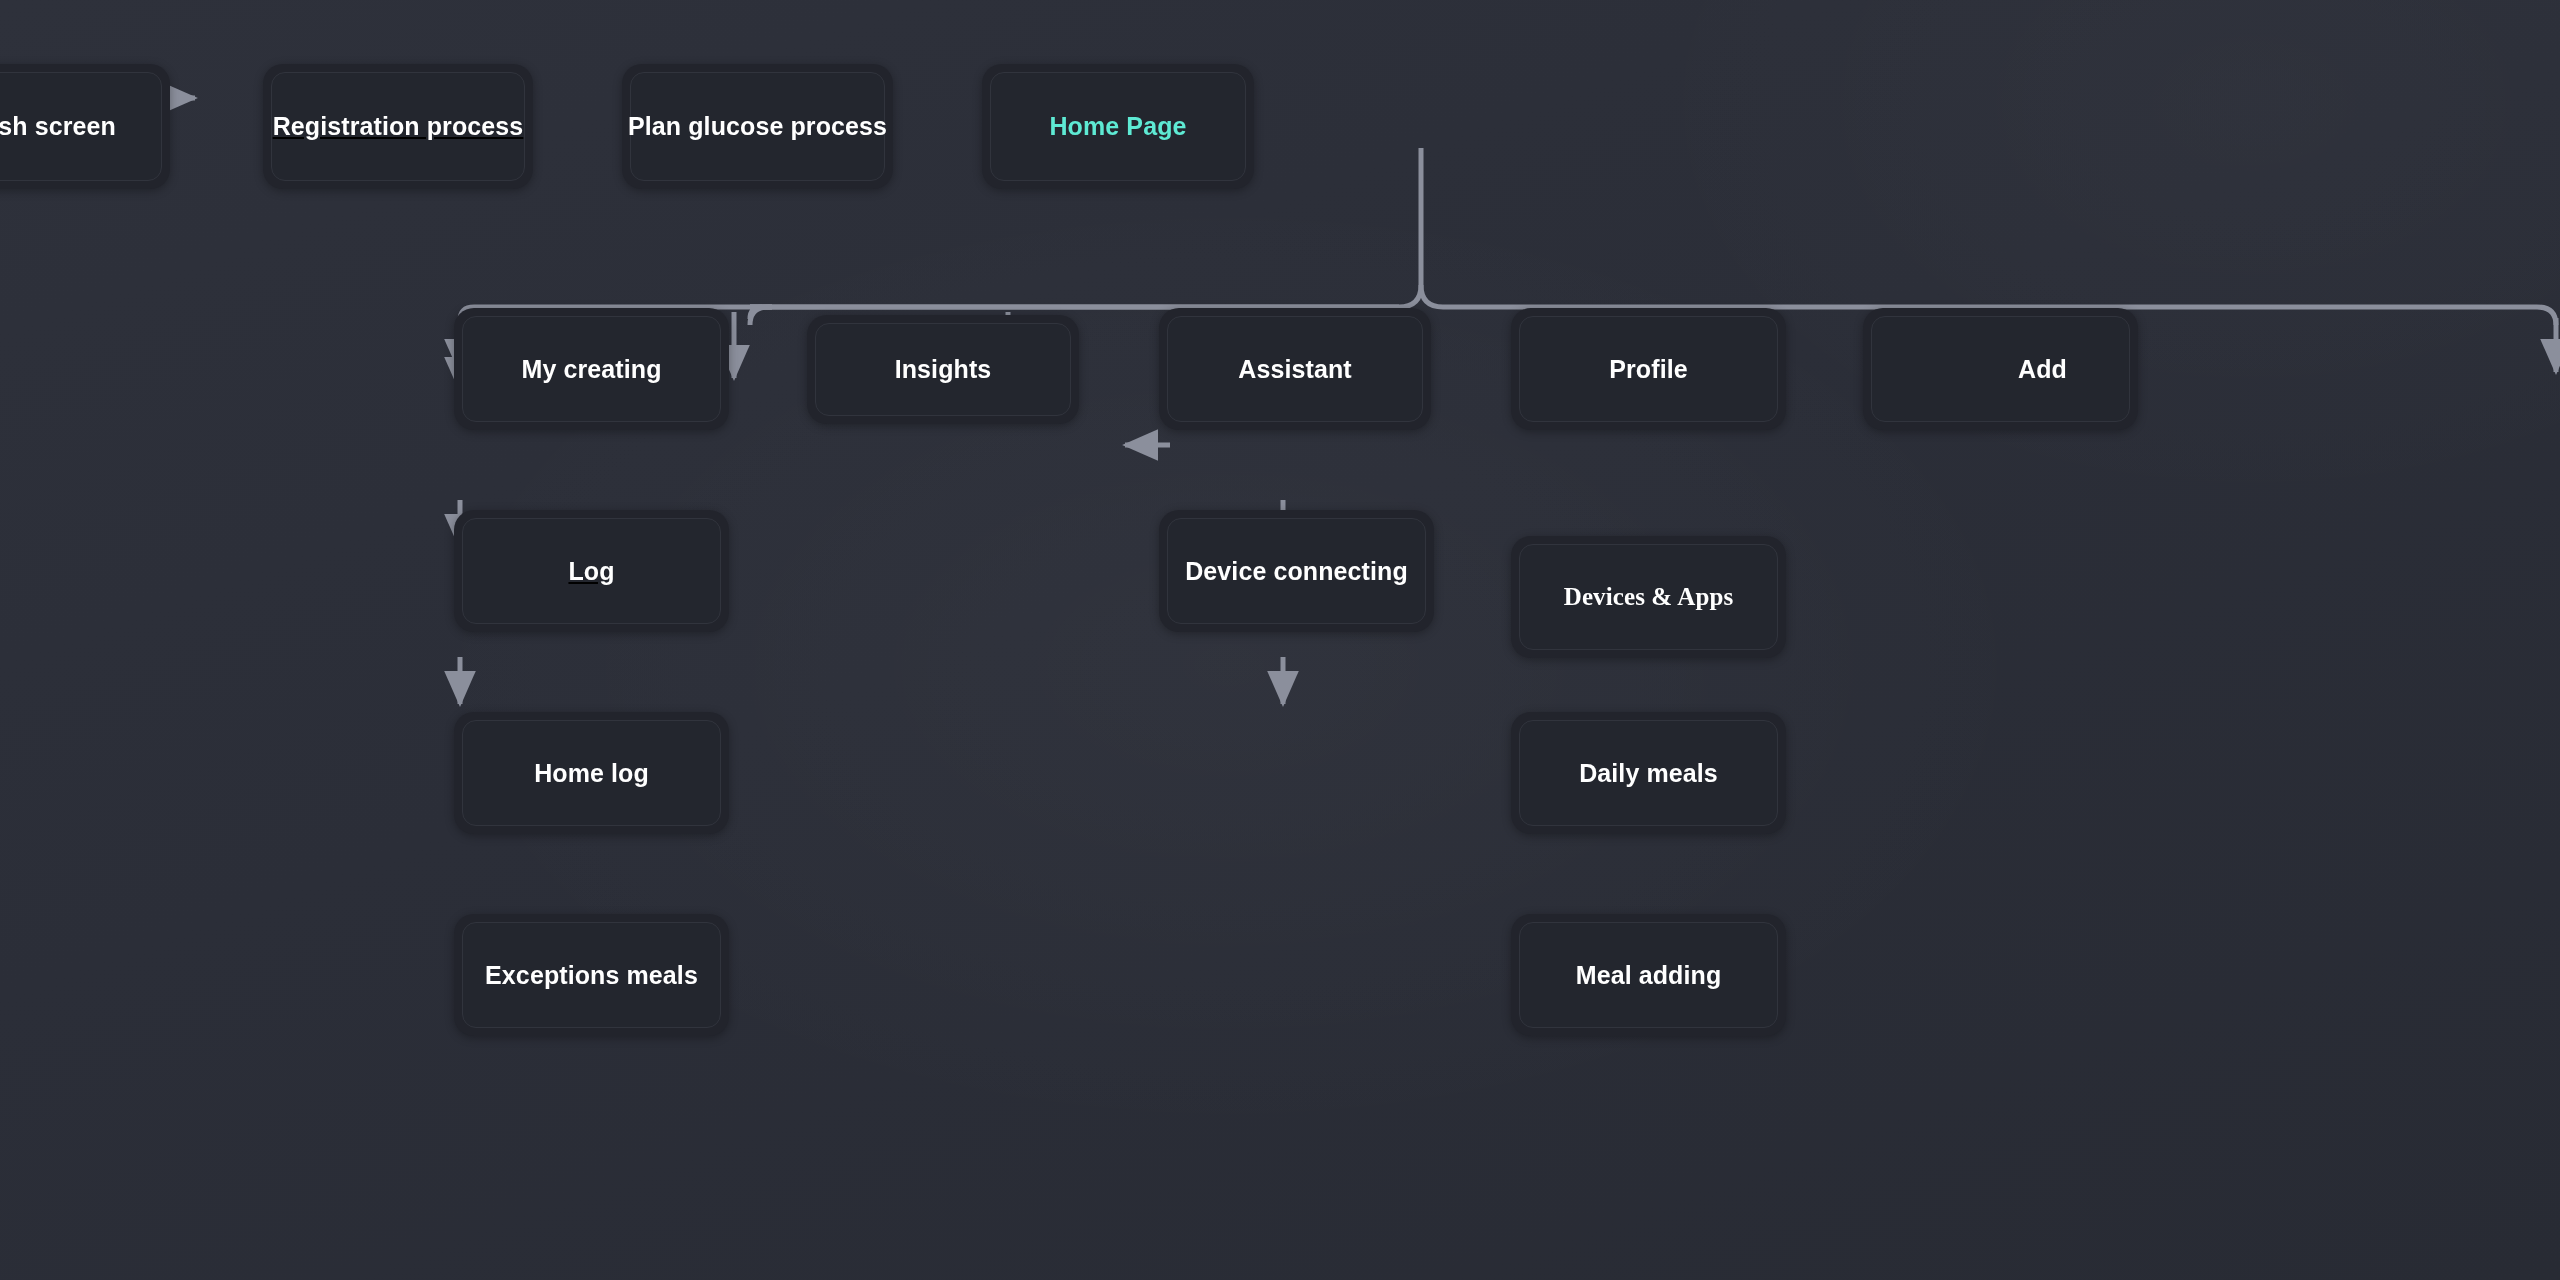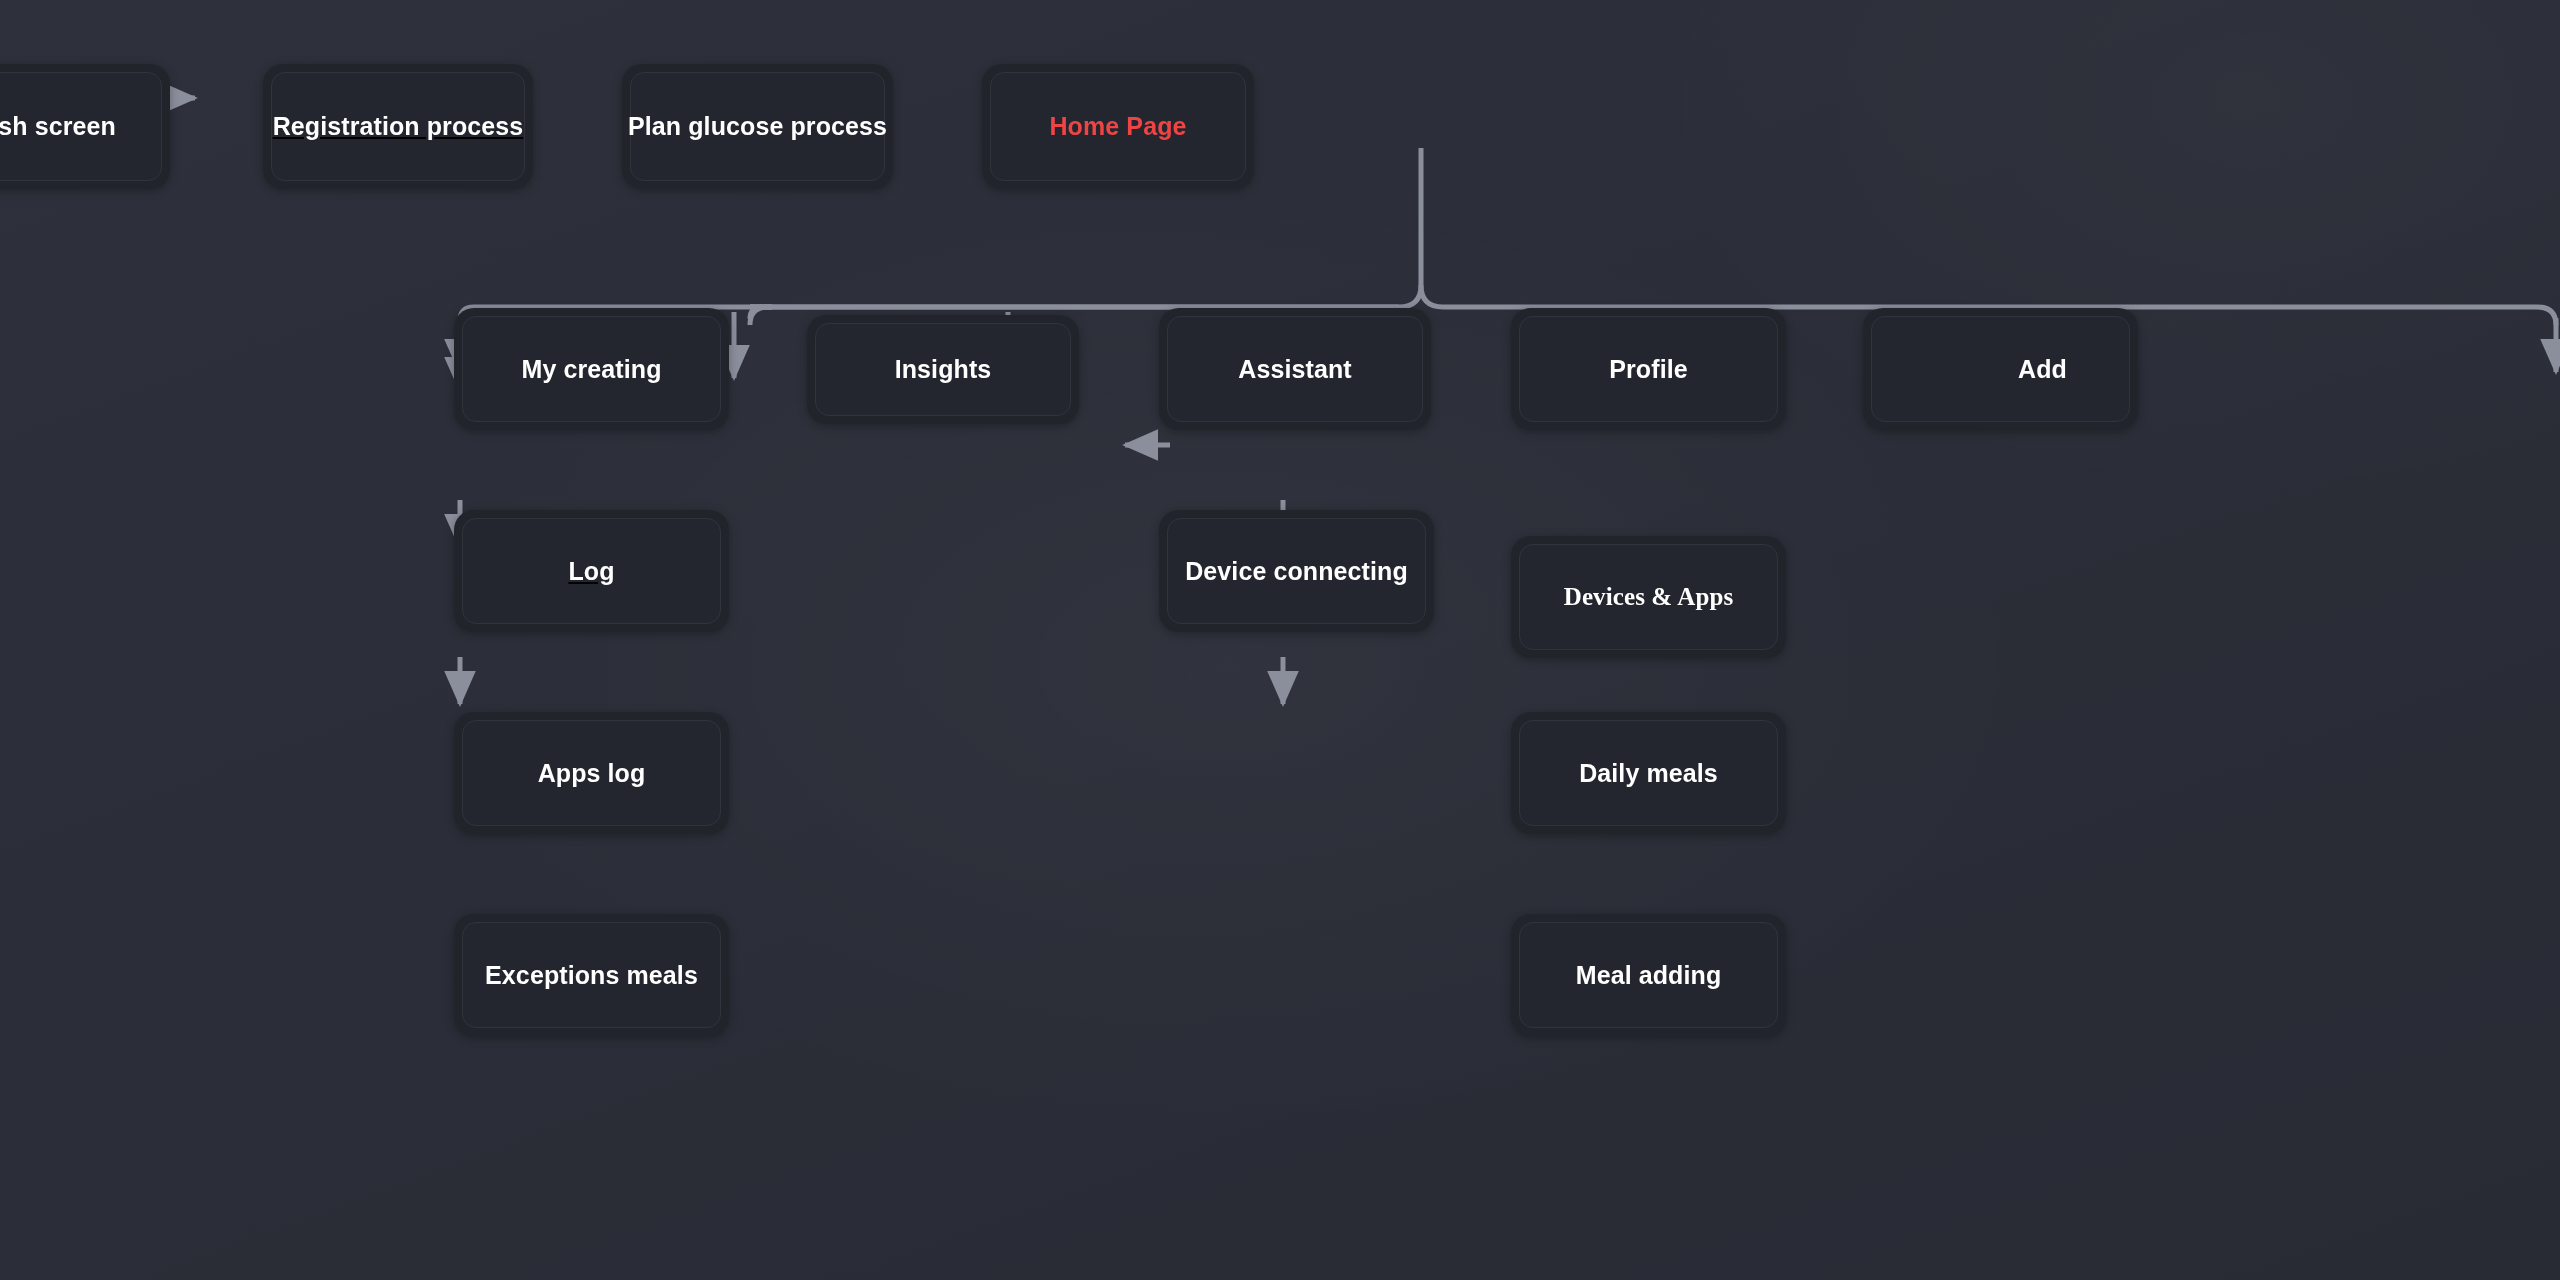--- a/index.html
+++ b/index.html
@@ -34,21 +34,21 @@
     display:flex;align-items:center;justify-content:center;
     text-align:center;
   }
   .node .lbl{
     color:#ffffff;
     font-size:25px;
     font-weight:700;
     letter-spacing:.1px;
     white-space:nowrap;
   }
-  .node.accent .lbl{color:#ef4444;}
+  .node.accent .lbl{color:#5eead4;}
 </style>
 </head>
 <body>
 
 <div id="canvas"></div>
 
 <svg id="wires" viewBox="0 0 2560 1280" width="2560" height="1280" xmlns="http://www.w3.org/2000/svg">
   <defs>
     <marker id="ah" viewBox="0 0 10 10" refX="9.2" refY="5" markerWidth="7.2" markerHeight="7.2" orient="auto-start-reverse">
       <path d="M 0 0.6 L 10 5 L 0 9.4 z" fill="#8b8f9c"></path>
@@ -145,21 +145,21 @@
         <span class="lbl">Device connecting</span>
       </div>
     </div>
     <div class="node" style="left: 1511px; top: 536px; width: 275px; height: 122px; font-family: Liberation Serif, serif;">
       <div class="plate">
         <span class="lbl">Devices &amp; Apps</span>
       </div>
     </div>
     <div class="node" style="left: 454px; top: 712px; width: 275px; height: 122px;">
       <div class="plate">
-        <span class="lbl">Apps log</span>
+        <span class="lbl">Home log</span>
       </div>
     </div>
     <div class="node" style="left: 1511px; top: 712px; width: 275px; height: 122px;">
       <div class="plate">
         <span class="lbl">Daily meals</span>
       </div>
     </div>
     <div class="node" style="left: 454px; top: 914px; width: 275px; height: 122px;">
       <div class="plate">
         <span class="lbl">Exceptions meals</span>

